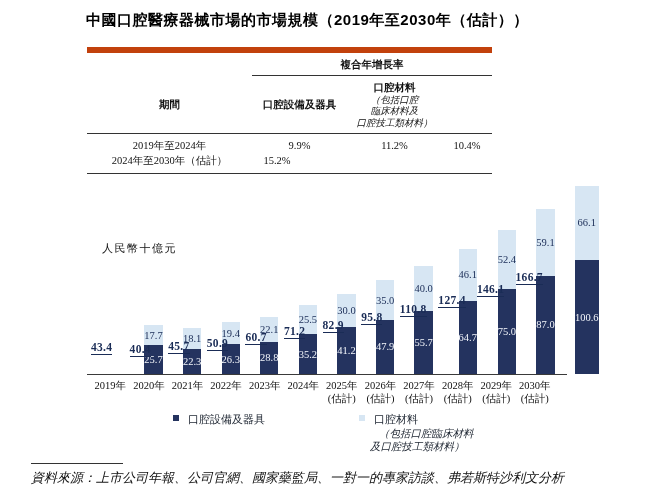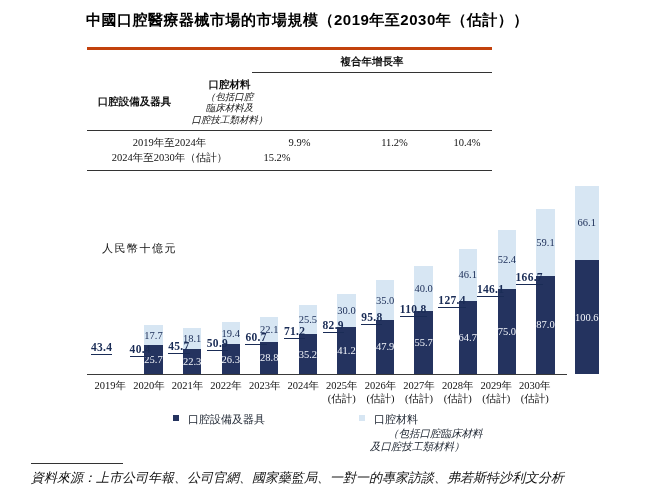--- a/index.html
+++ b/index.html
@@ -6,21 +6,21 @@
   html,body { width:650px; height:494px; background:#fff; overflow:hidden;
     font-family:"Liberation Serif", serif; color:#111; position:relative; }
 
   .title { position:absolute; left:86px; top:11px;
     font-family:"Liberation Sans", sans-serif; font-weight:bold;
     font-size:15px; letter-spacing:0.5px; color:#000000; }
 
   
   .cagr-table { position:absolute; left:87px; top:47px; width:405px; font-size:10.5px; }
   .t-row { display:flex; }
-  .t-top { border-top:3px solid #c2410c; }
+  .t-top { border-top:6px solid #c2410c; }
   .t-top .sp-period { width:165px; }
   .t-top .c-span { width:240px; text-align:center; padding:5px 0 3px;
     font-family:"Liberation Sans", sans-serif; font-weight:bold; border-bottom:1px solid #333; }
   .t-heads { align-items:center; padding:5px 0 4px; border-bottom:1px solid #333; }
   .c-period { width:165px; text-align:center; }
   .c-equip  { width:95px;  text-align:center; }
   .c-mat    { width:95px;  text-align:center; }
   .c-total  { width:50px;  text-align:center; }
   .t-heads .c-period, .t-heads .c-equip, .t-heads .c-total, .mat-title {
     font-family:"Liberation Sans", sans-serif; font-weight:bold; }
@@ -47,40 +47,41 @@
   
   .legend { position:absolute; left:0; top:409px; width:650px; height:48px;
     font-family:"Liberation Sans", sans-serif; font-size:11px; color:#1c2430; }
   .legend-item { position:absolute; display:flex; gap:9px; align-items:flex-start; }
   #legend-equipment { left:173px; top:3px; }
   #legend-materials { left:359px; top:3px; }
   .swatch { width:6px; height:6px; margin-top:3px; flex:none; }
   .swatch.dark  { background:var(--dark); }
   .swatch.light { background:var(--light); }
   .legend-note  { font-family:"Liberation Serif", serif; font-style:italic;
-    font-size:10.5px; line-height:1.25; margin-left:14px; }
+    font-size:10.5px; line-height:1.25; margin-left:5px; }
   .legend-note2 { font-family:"Liberation Serif", serif; font-style:italic;
     font-size:10.5px; line-height:1.25; margin-left:-4px; }
 
   
   .source-rule { position:absolute; left:31px; top:463px; width:92px; border-top:1px solid #333; }
   .source { position:absolute; left:31px; top:469px; width:615px;
     font-style:italic; font-size:13px; white-space:nowrap; }
 </style>
 </head>
 <body>
 
 <div class="title">中國口腔醫療器械市場的市場規模（2019年至2030年（估計））</div>
 
 <div class="cagr-table">
   <div class="t-row t-top">
     <div class="sp-period"></div>
     <div class="c-span">複合年增長率</div>
   </div>
   <div class="t-row t-heads">
+    <div class="c-period">期間</div>
     <div class="c-equip">口腔設備及器具</div>
     <div class="c-mat">
       <div class="mat-title">口腔材料</div>
       <div class="mat-note">（包括口腔</div>
       <div class="mat-note">臨床材料及</div>
       <div class="mat-note">口腔技工類材料）</div>
     </div>
     <div class="c-total"></div>
   </div>
   <div class="t-body" id="table-body">

